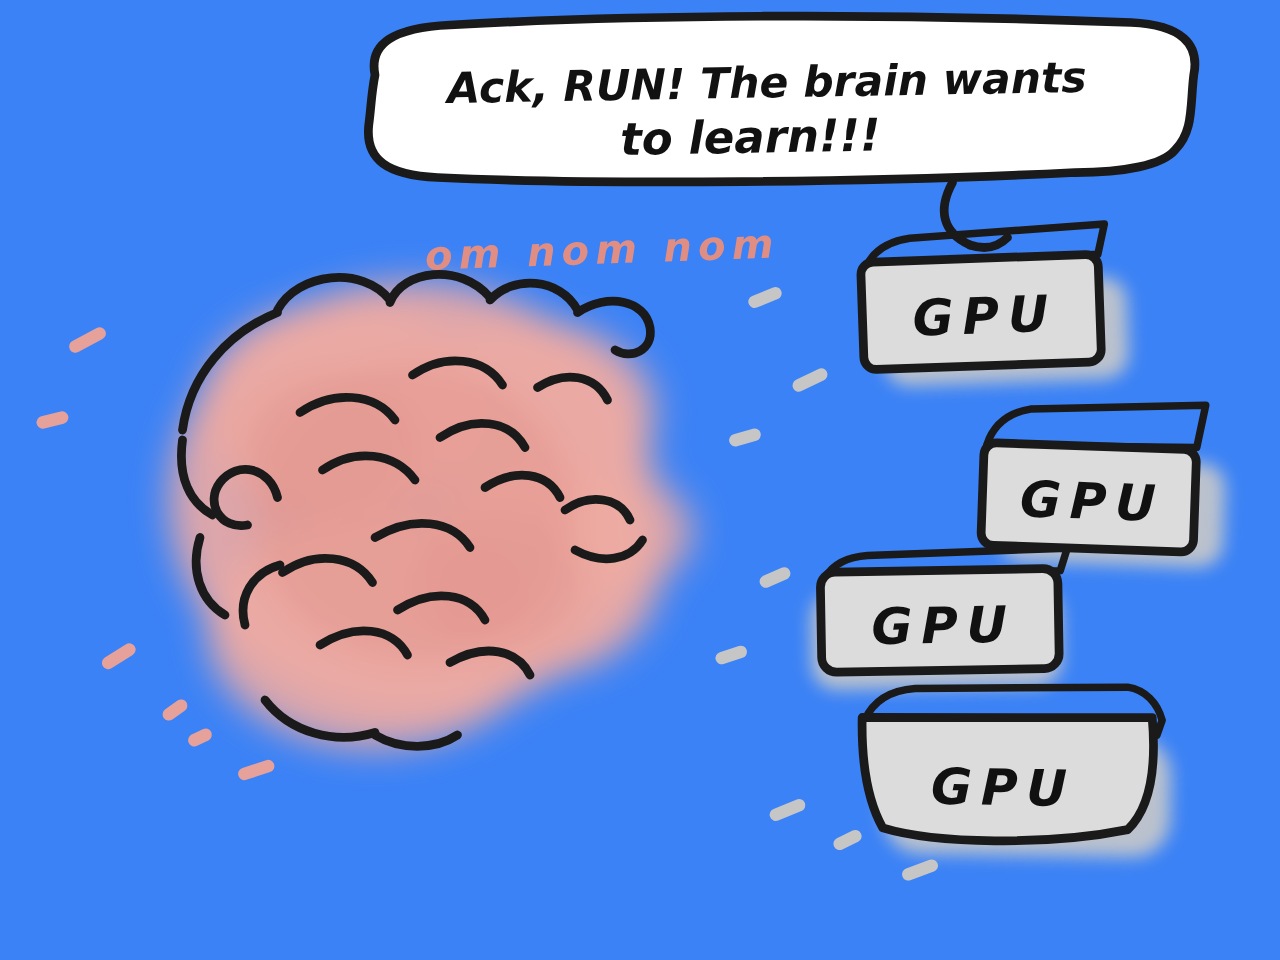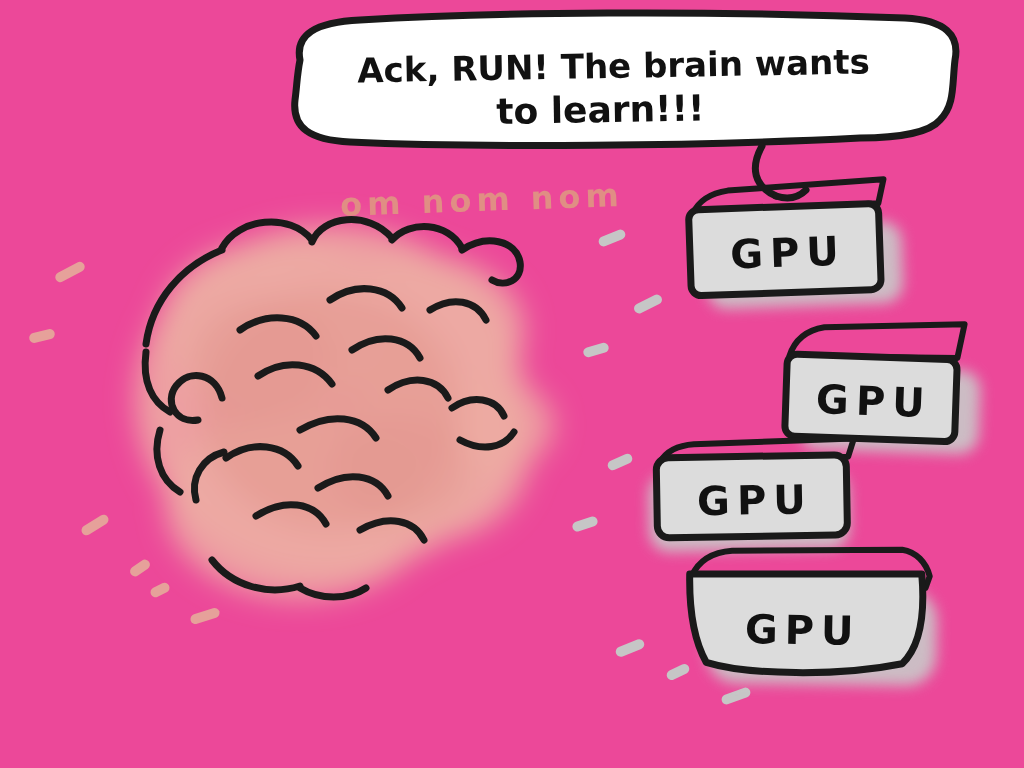--- a/index.html
+++ b/index.html
@@ -1,16 +1,16 @@
 <!DOCTYPE html>
 <html><head>
 <meta charset="utf-8">
 <style>
   html,body{margin:0;padding:0;background:#ffffff;}
-  .canvas{position:relative;width:1024px;height:768px;background:#ec4899;overflow:hidden;}
+  .canvas{position:relative;width:1024px;height:768px;background:#3b82f6;overflow:hidden;font-style:italic;}
   svg{display:block;}
   text{font-family:"DejaVu Sans","Liberation Sans",sans-serif;font-weight:bold;}
   .ink{fill:none;stroke:#1a1a1a;stroke-width:7;stroke-linecap:round;stroke-linejoin:round;}
   .ink-fill{stroke:#1a1a1a;stroke-width:7;stroke-linecap:round;stroke-linejoin:round;}
   .ink-thin{fill:none;stroke:#1a1a1a;stroke-width:6;stroke-linecap:round;stroke-linejoin:round;}
   .bubble-text{font-size:34px;fill:#111;}
   .bubble-text2{font-size:36px;fill:#111;}
   .gpu-text{font-size:40px;fill:#111;letter-spacing:7px;}
   .sound-text{font-size:32px;letter-spacing:5px;}
 </style>

